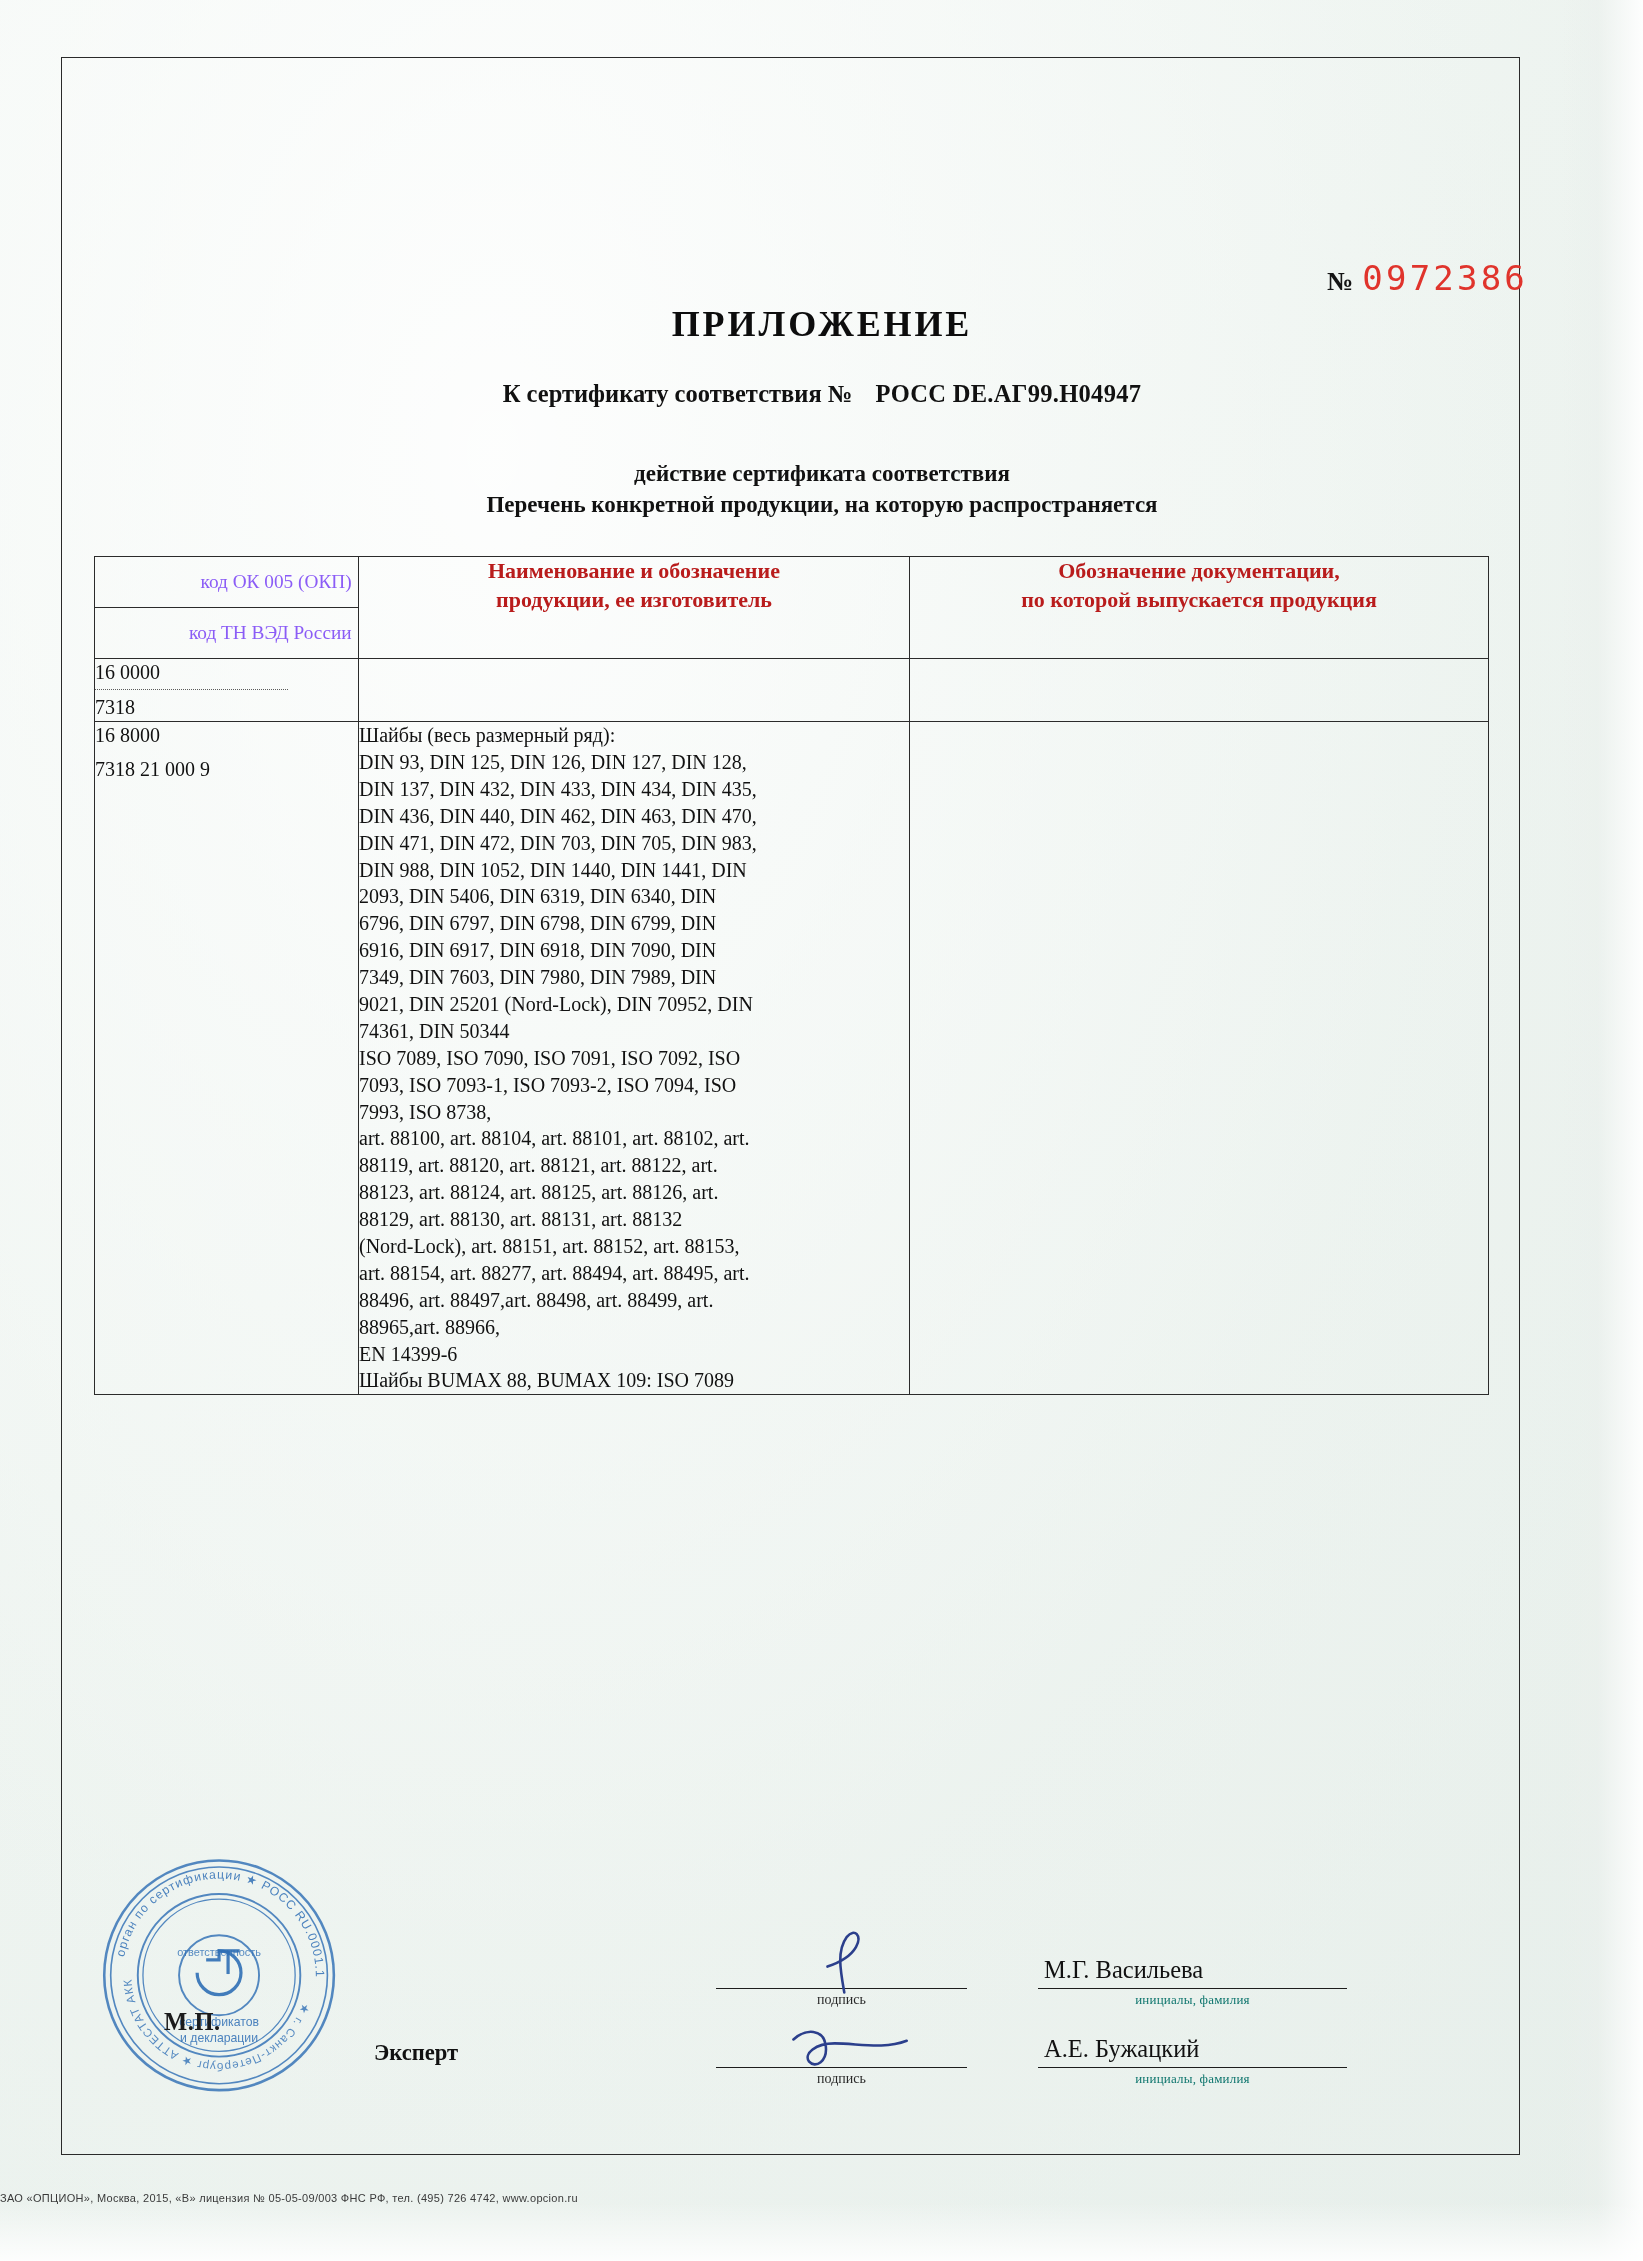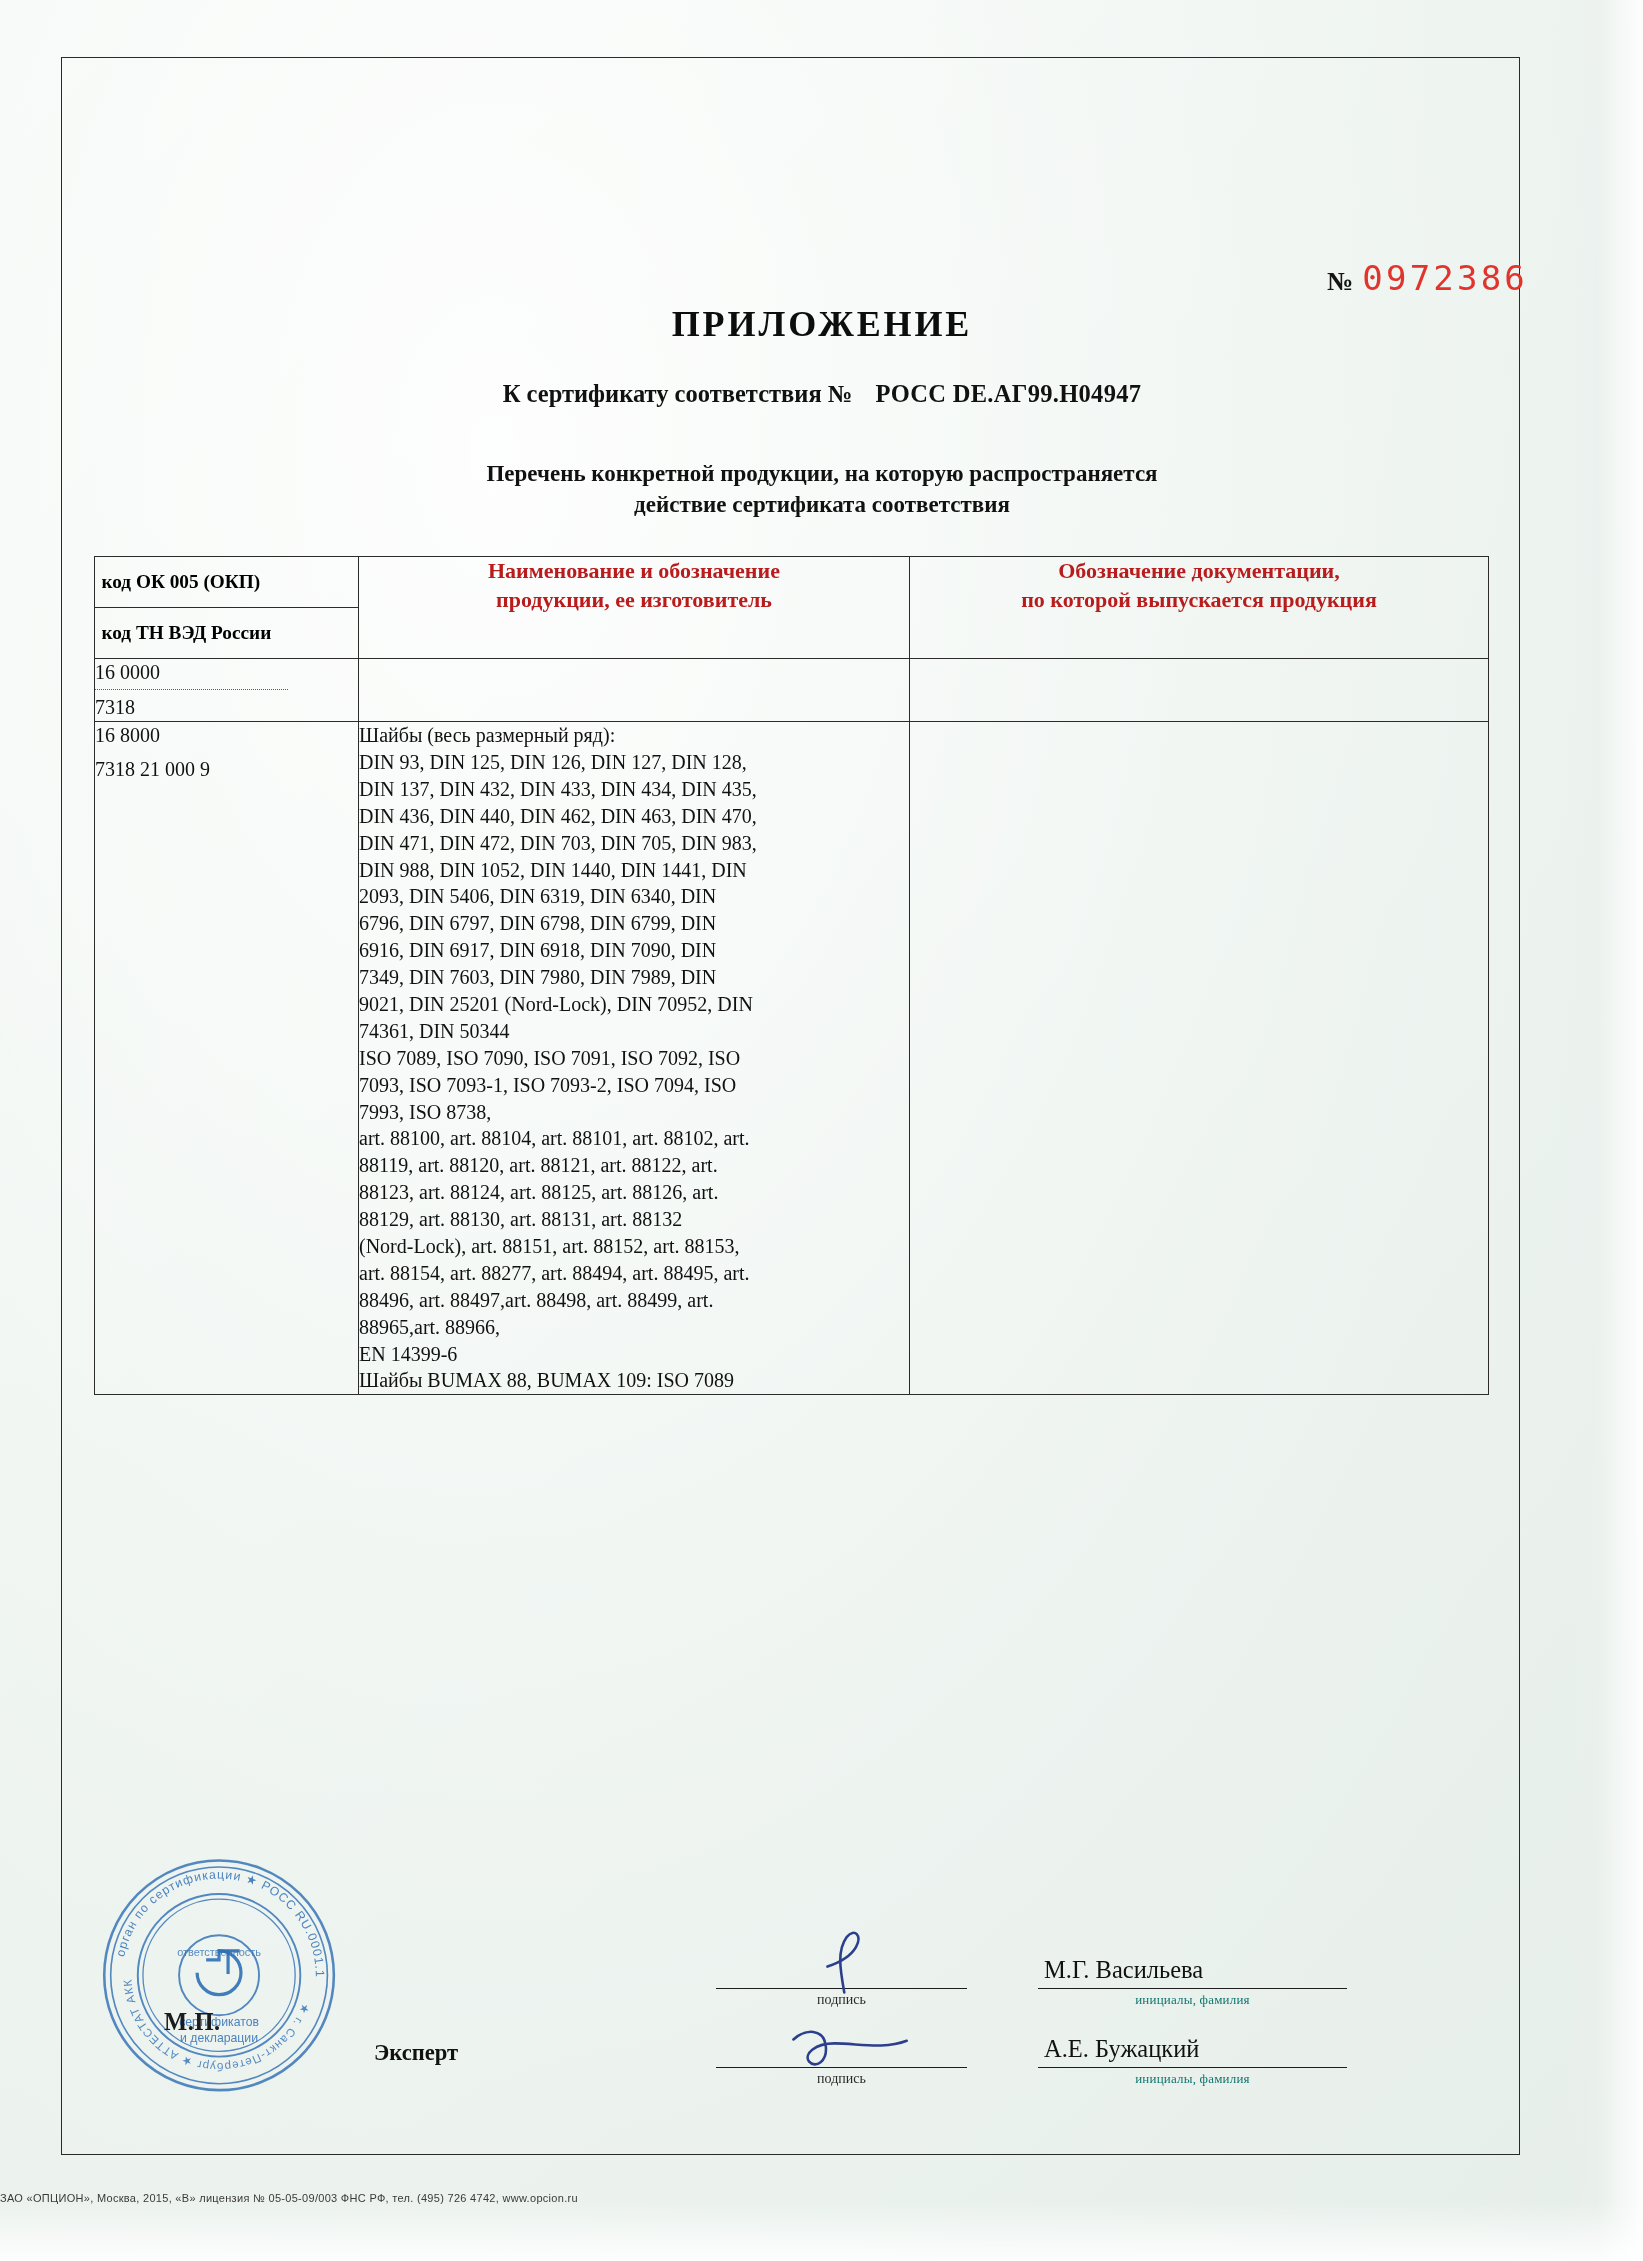--- a/index.html
+++ b/index.html
@@ -169,24 +169,24 @@
     font-weight: bold;
     color: #b91c1c;
     line-height: 1.3;
     padding: 14px 9px;
   }
   .th-split {
     padding: 0;
   }
   .th-split .top,
   .th-split .bot {
-    text-align: left;
+    text-align: right;
     font-size: 19.3px;
-    font-weight: bold;
-    color: #000000;
+    font-weight: normal;
+    color: #8b5cf6;
     padding: 14px 6.4px;
   }
   .th-split .top { border-bottom: 1.3px solid #2b2b2b; }
 
   .code-cell {
     padding: 6.4px 9px 9px 10.3px;
     font-size: 20px;
     line-height: 1.35;
     color: #111;
     margin-top: 32px;
@@ -311,22 +311,22 @@
   </div>
 
   <div class="doc-type">ПРИЛОЖЕНИЕ</div>
 
   <div class="cert-ref">
     <span>К сертификату соответствия №</span>
     <span class="val">РОСС DE.АГ99.Н04947</span>
   </div>
 
   <div class="purpose">
+    <div>действие сертификата соответствия</div>
     <div>Перечень конкретной продукции,  на которую распространяется</div>
-    <div>действие сертификата соответствия</div>
   </div>
 
   <table class="tbl">
     <colgroup>
       <col class="c1">
         <col class="c2">
         <col class="c3">
     </colgroup>
     <thead>
       <tr>

